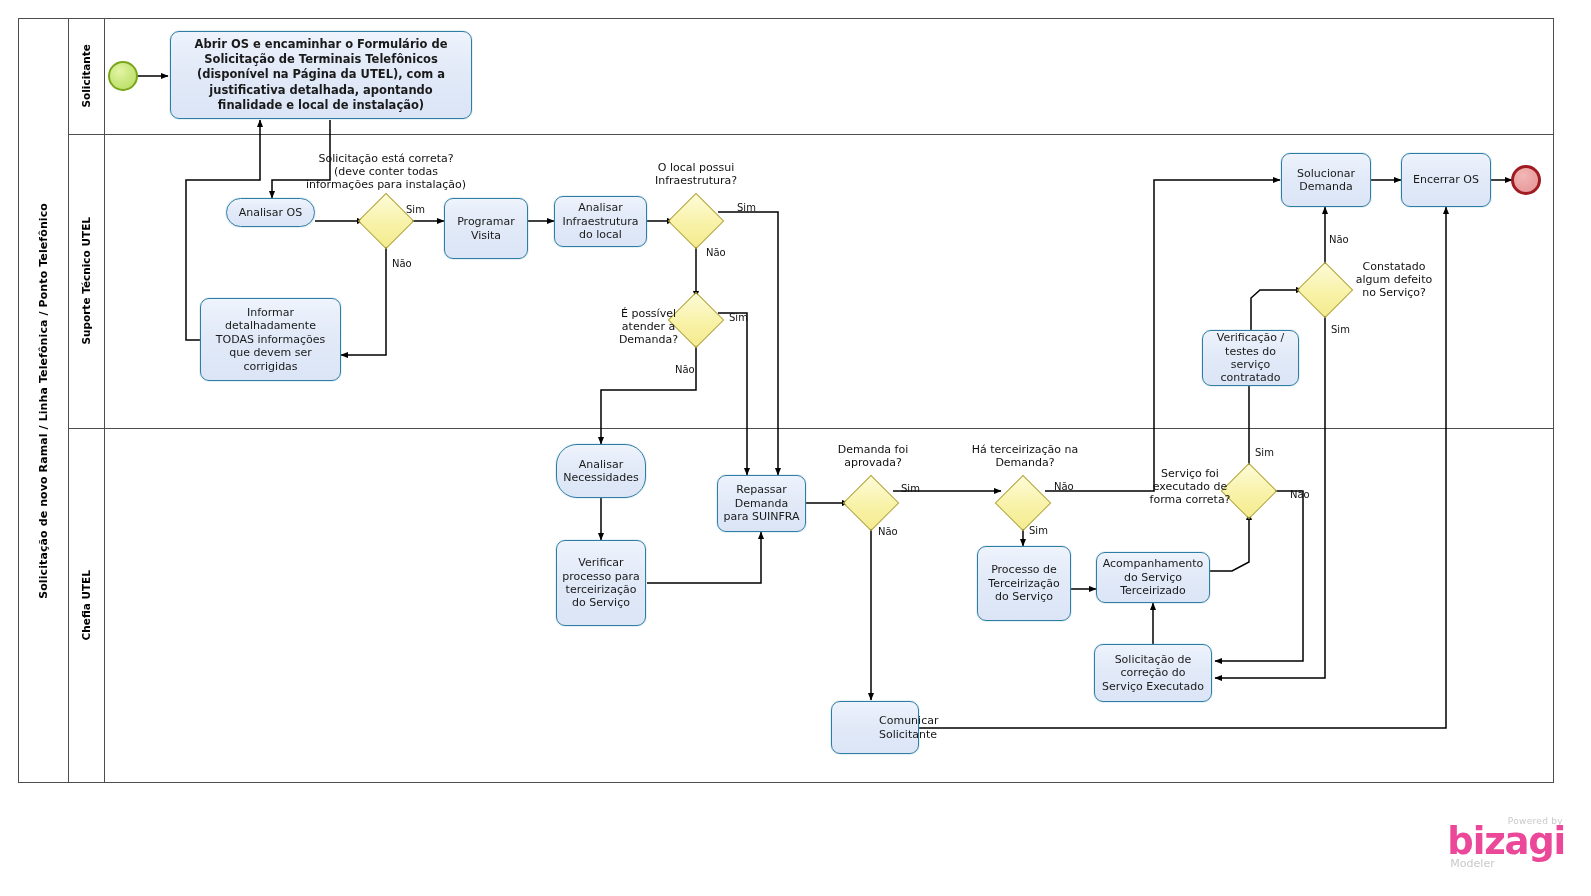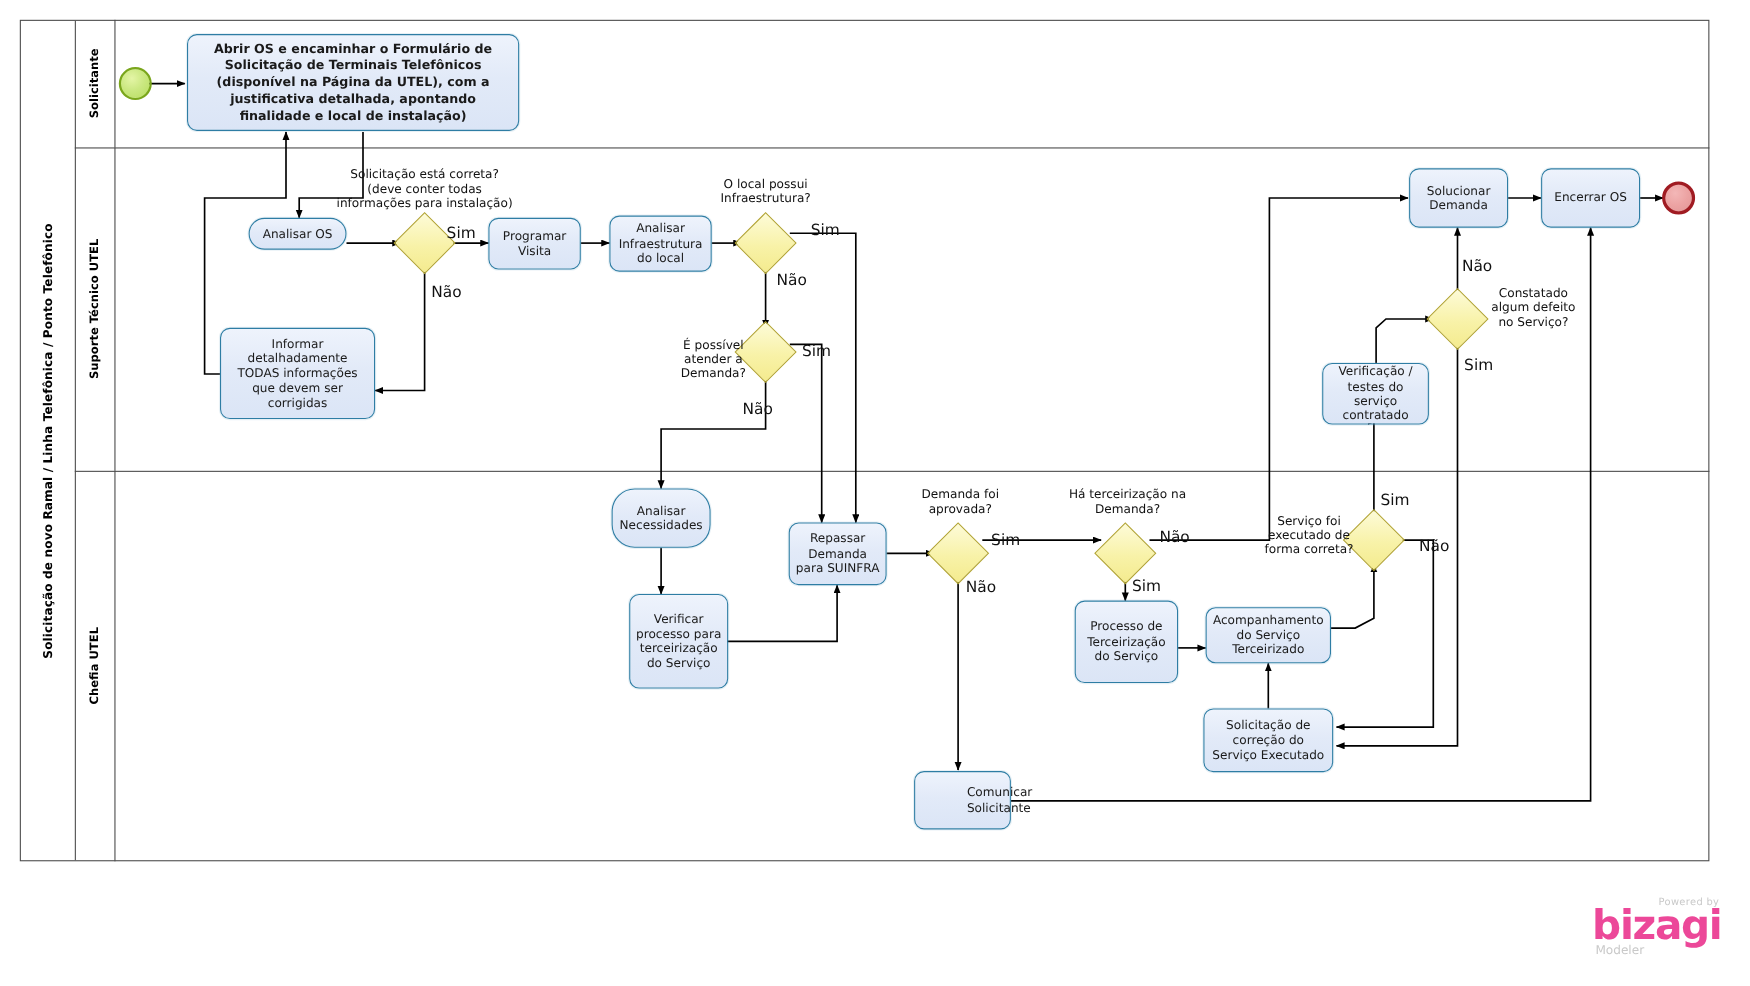--- a/index.html
+++ b/index.html
@@ -127,21 +127,21 @@
     height: 30px;
     border-radius: 50%;
     box-sizing: border-box;
     border: 3.5px solid #a01b22;
     background: radial-gradient(circle at 38% 32%, #f3b7b7 0%, #eca3a3 50%, #e09696 100%);
   }
 
   
   .elabel {
     position: absolute;
-    font-size: 14px;
+    font-size: 10px;
     color: #111;
     white-space: nowrap;
   }
   .glabel {
     position: absolute;
     font-size: 11px;
     color: #111;
     text-align: center;
     line-height: 1.2;
   }
@@ -277,33 +277,33 @@
   </div>
 
   <div class="task" style="left:226px; top:198px; width:89px; height:29px;border-radius:19px;">
     <span>Analisar OS</span>
   </div>
 
   <div class="task" style="left:200px; top:298px; width:141px; height:83px;">
     <span>Informar detalhadamente TODAS informações que devem ser corrigidas</span>
   </div>
 
-  <div class="task" style="left:444px; top:198px; width:84px; height:47px;">
+  <div class="task" style="left:444px; top:198px; width:84px; height:61px;">
     <span>Programar Visita</span>
   </div>
 
   <div class="task" style="left:554px; top:196px; width:93px; height:51px;">
     <span>Analisar Infraestrutura do local</span>
   </div>
 
   <div class="task" style="left:556px; top:444px; width:90px; height:54px;border-radius:21px;">
     <span>Analisar Necessidades</span>
   </div>
 
-  <div class="task" style="left:556px; top:540px; width:90px; height:86px;margin-left:16px;">
+  <div class="task" style="left:556px; top:540px; width:90px; height:86px;">
     <span>Verificar processo para terceirização do Serviço</span>
   </div>
 
   <div class="task" style="left:717px; top:475px; width:89px; height:57px;justify-content:center;">
     <span>Repassar Demanda para SUINFRA</span>
   </div>
 
   <div class="task" style="left:831px; top:701px; width:88px; height:53px;padding-left:47px;">
     <span>Comunicar Solicitante</span>
   </div>

